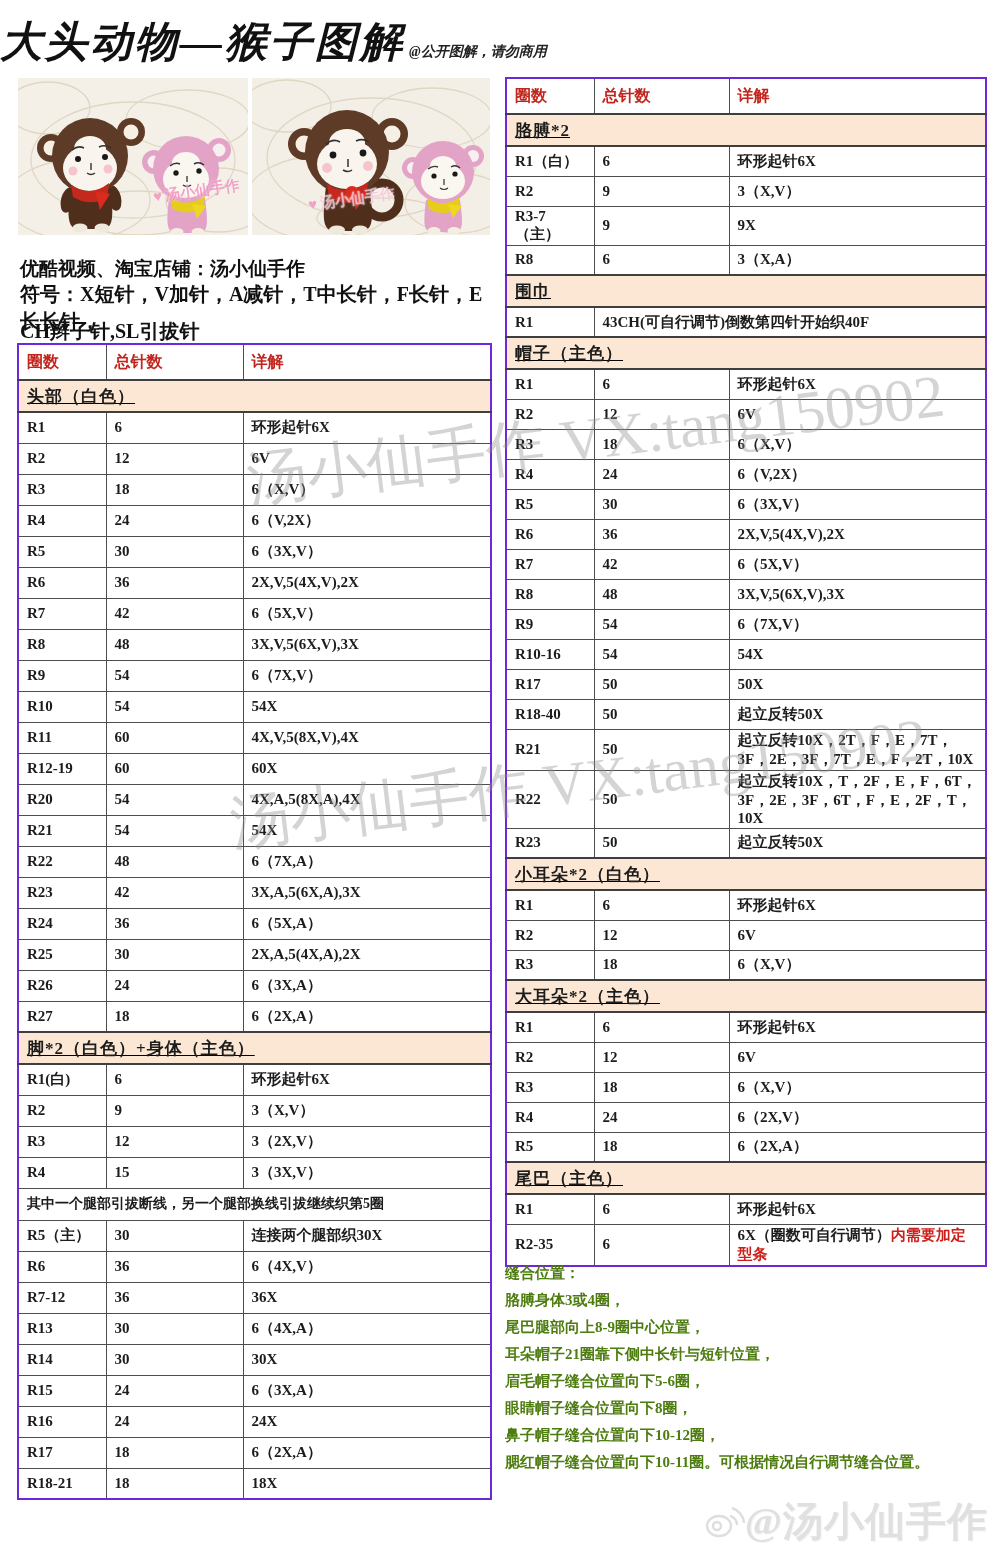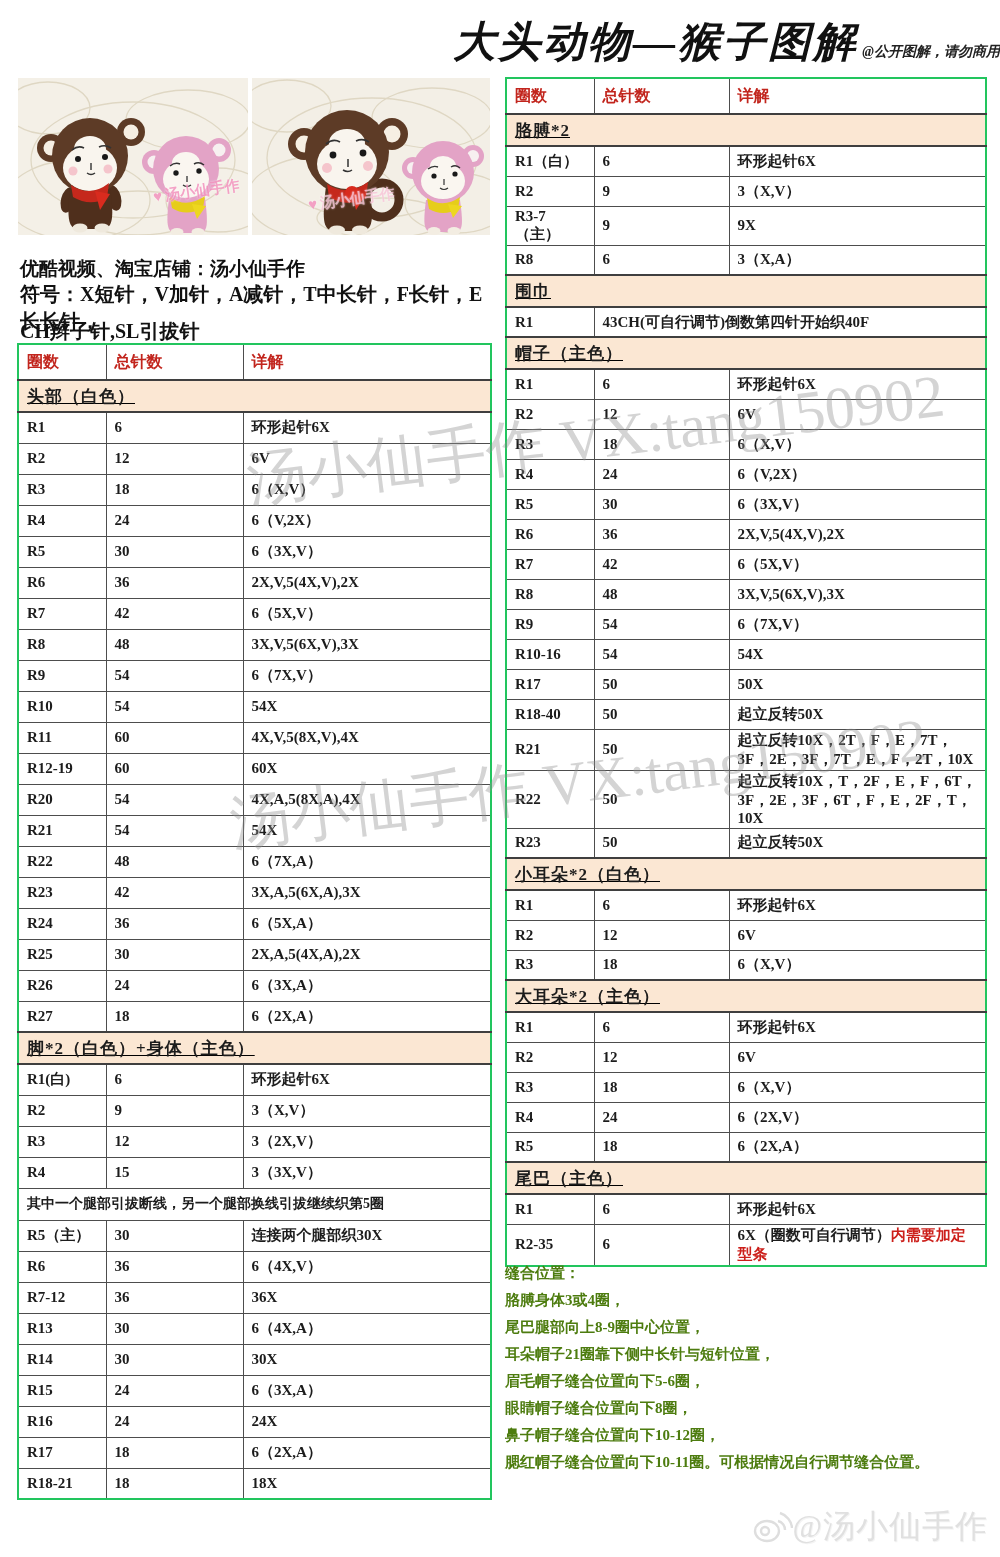--- a/index.html
+++ b/index.html
@@ -3,21 +3,21 @@
 <meta charset="utf-8">
 <style>
   * { margin:0; padding:0; box-sizing:border-box; }
   body { background:#ffffff; }
   .page {
     position:relative; width:1000px; height:1557px; margin:0 auto;
     background:#ffffff; overflow:hidden;
     font-family:"Liberation Serif", serif;
   }
   
-  .title-wrap { position:absolute; top:14px; left:0; width:100%; text-align:right; white-space:nowrap;padding-left:12px; }
+  .title-wrap { position:absolute; top:14px; left:0; width:100%; text-align:left; white-space:nowrap; }
   .title-main {
     font-size:42px; font-weight:bold; font-style:italic; letter-spacing:3px; color:#111;
     font-family:"Liberation Serif", serif;
   }
   .title-sub { font-size:14px; font-weight:bold; font-style:italic; color:#222; margin-left:4px; }
   
   .photo { position:absolute; top:78px; height:157px; overflow:hidden; }
   .photo-1 { left:18px;  width:230px; }
   .photo-2 { left:252px; width:238px; }
   .photo svg { display:block; }
@@ -30,21 +30,21 @@
   .photo-wm .heart { color:#f394bf; margin-right:3px; }
   
   .intro { position:absolute; left:20px; width:475px; color:#111; }
   .intro-1 { top:256px; font-size:19px; font-weight:bold; }
   .intro-2 { top:281px; font-size:20px; font-weight:bold; }
   .intro-3 { top:318px; font-size:20px; font-weight:bold; }
   
   .tbl-wrap { position:absolute; }
   .tbl-left  { left:17px;  top:343px; width:473px; }
   .tbl-right { left:505px; top:77px;  width:480px; }
-  table.pat { border-collapse:collapse; table-layout:fixed; width:100%; border:2px solid #22c55e;padding-left:33px; }
+  table.pat { border-collapse:collapse; table-layout:fixed; width:100%; border:2px solid #6d28d9;padding-left:33px; }
   table.pat td {
     border:1px solid #4d4d4d; padding:1px 8px; vertical-align:middle;
     font-family:"Liberation Serif", serif; font-weight:bold; font-size:15px; color:#1c1c1c;
     overflow:hidden;
   }
   tr.head-row { height:36px; }
   tr.head-row td { color:#c2251d; font-size:16px; }
   tr.sec-row { height:32px;text-decoration:underline; }
   tr.sec-row td {
     background:#fbe7d3; font-size:17px; letter-spacing:1px;
@@ -63,21 +63,21 @@
     position:absolute; white-space:nowrap; pointer-events:none;
     font-size:60px; font-weight:normal; color:#8f8f8f; opacity:.38;
     font-family:"Liberation Serif", serif; transform:rotate(-7deg);
   }
   .wm-diag-1 { left:245px; top:398px; }
   .wm-diag-2 { left:228px; top:742px; }
   .wm-weibo {
     position:absolute; right:12px; bottom:8px; display:flex; align-items:center;
     color:#dcdcdc; pointer-events:none;
   }
-  .wm-weibo-text { font-size:32px; font-weight:normal; letter-spacing:1px; color:#e0e0e0;
+  .wm-weibo-text { font-size:40px; font-weight:bold; letter-spacing:1px; color:#e0e0e0;
     text-shadow:1px 1px 0 #f4f4f4; }
 </style>
 </head>
 <body>
 
 <div class="page">
 
   <div class="title-wrap">
     <span class="title-main">大头动物—猴子图解</span><span class="title-sub">@公开图解，请勿商用</span>
   </div>

